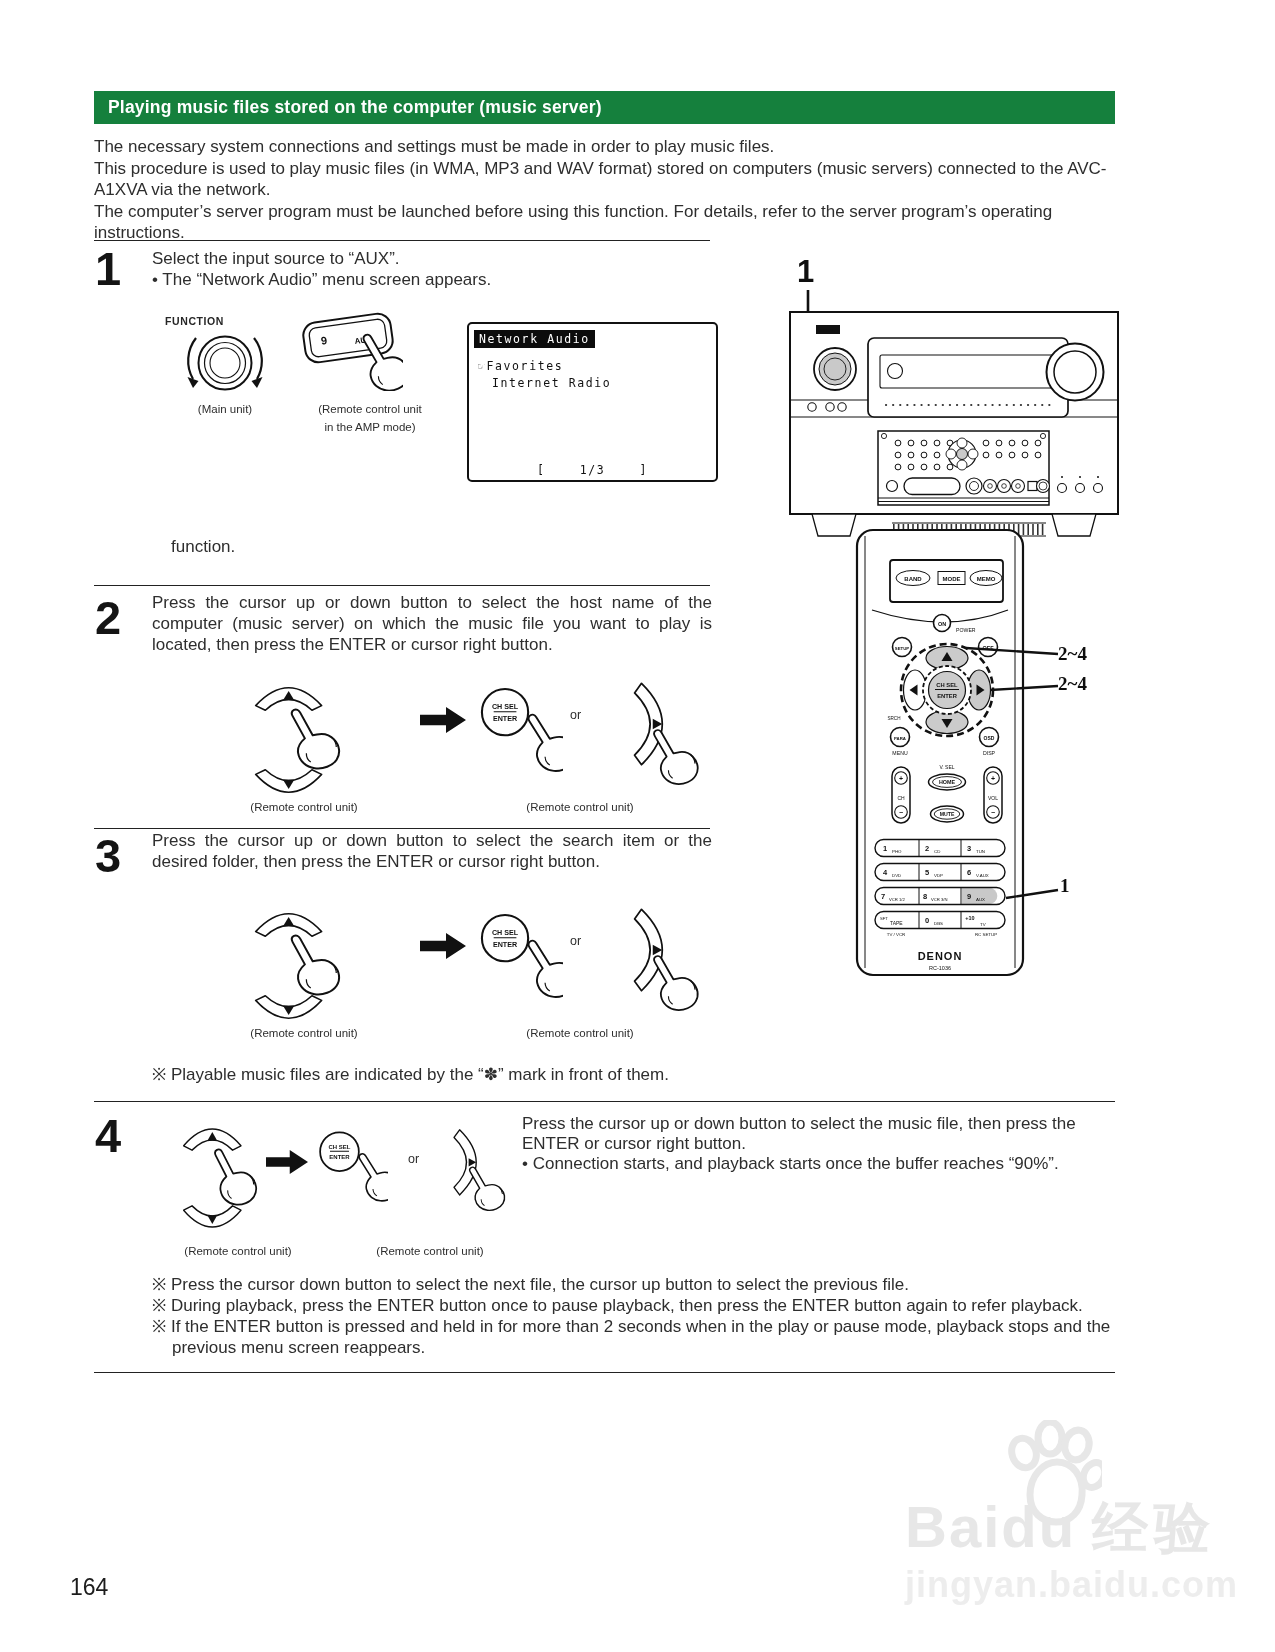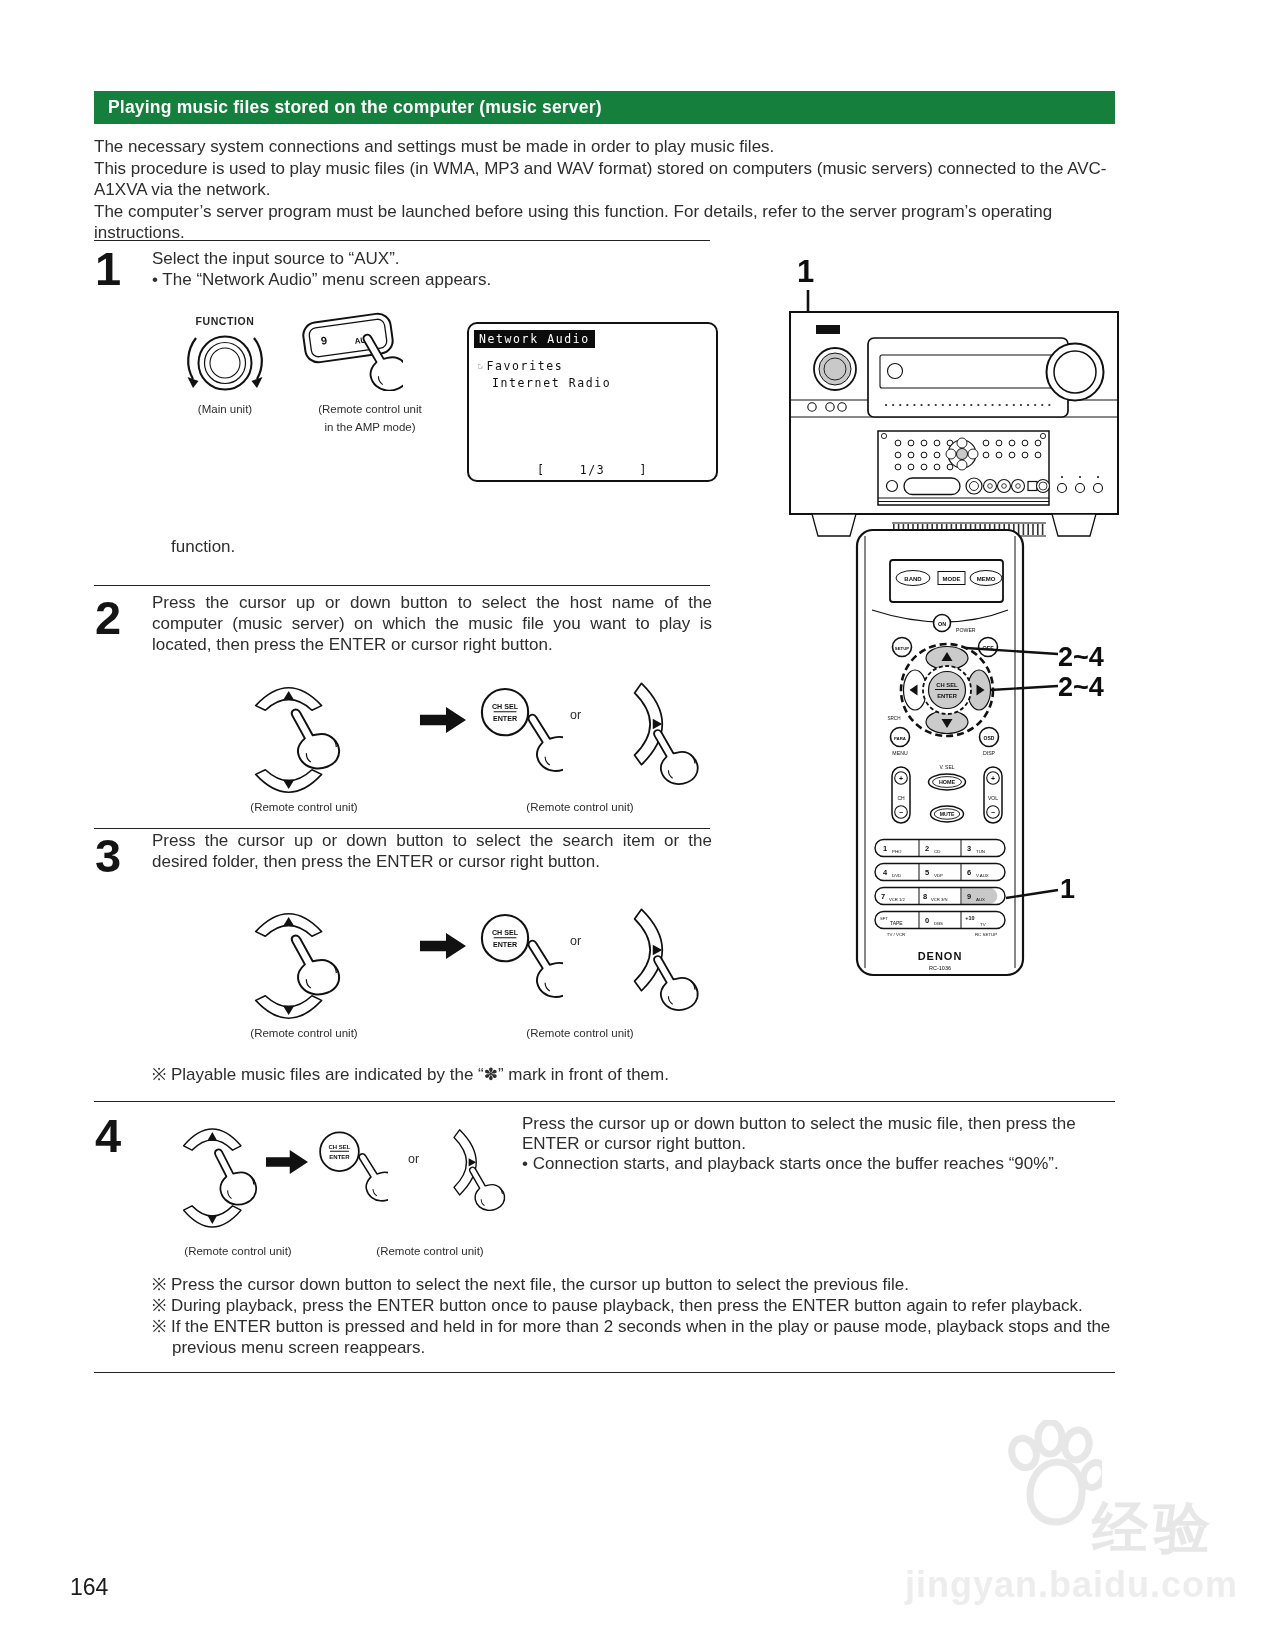--- a/index.html
+++ b/index.html
@@ -10,31 +10,31 @@
              padding-left:14px;line-height:33px;color:#fff;font-size:17.5px;font-weight:bold;letter-spacing:.2px;}
   .body-text{font-size:17px;line-height:21px;color:#2e2e2e;}
   .intro{left:94px;top:136px;width:1024px;line-height:21.5px;}
   .intro p{margin:0;}
   .rule{position:absolute;height:0;border-top:1.6px solid #222;}
   .step-num{position:absolute;left:95px;font-size:47px;font-weight:bold;color:#141414;line-height:1;}
   .step-text{position:absolute;left:152px;width:560px;text-align:justify;}
   .caption{position:absolute;font-size:11.5px;color:#2e2e2e;text-align:center;}
   .or-label{position:absolute;font-size:12.5px;color:#2e2e2e;}
   .mono{font-family:"DejaVu Sans Mono",monospace;white-space:pre;}
-  .osd-screen{left:467px;top:322px;width:247px;height:156px;border:2.2px solid #111;border-radius:10px;background:#fff;}
+  .osd-screen{left:467px;top:322px;width:247px;height:156px;border:2.2px solid #111;border-radius:5px;background:#fff;}
   .osd-title{position:absolute;left:5px;top:6px;background:#0c0c0c;color:#fff;font-size:11.5px;letter-spacing:1.6px;padding:2px 5px;}
   .osd-item1{position:absolute;left:9px;top:35px;font-size:11.5px;letter-spacing:1.6px;color:#111;}
   .osd-item2{position:absolute;left:23px;top:52px;font-size:11.5px;letter-spacing:1.6px;color:#111;}
   .osd-pager{position:absolute;left:0;right:0;top:139px;text-align:center;font-size:11.5px;letter-spacing:1.6px;color:#111;}
   .note-hang{padding-left:20px;text-indent:-20px;}
   .note1-l1{text-align:justify;text-align-last:justify;}
   .note1-l2{padding-left:19px;}
   .callout{position:absolute;font-weight:bold;color:#0e0e0e;line-height:1;}
   .callout-lg{font-size:31px;}
-  .callout-md{font-size:27px;}
+  .callout-md{font-size:19px;font-family:Liberation Serif, serif;}
   svg text{font-family:"Liberation Sans",sans-serif;fill:#111;}
   .watermark{color:#e7e7e7;font-weight:bold;line-height:1;}
   .wm-main{font-size:58px;letter-spacing:2px;}
   .wm-cn{font-size:56px;letter-spacing:6px;}
   .wm-url{font-size:36px;color:#ededed;letter-spacing:1px;}
   .page-num{position:absolute;left:70px;top:1574px;font-size:23px;color:#1c1c1c;}
 </style>
 </head>
 <body>
 
@@ -85,21 +85,21 @@
   <div class="rule" style="left:94px;top:828px;width:616px;"></div>
   <div class="rule" style="left:94px;top:1101px;width:1021px;"></div>
   <div class="rule" style="left:94px;top:1372px;width:1021px;"></div>
 
   <div class="step-num" style="top:245px;">1</div>
   <div class="step-text body-text" style="top:248px;text-align:left;">
     <div>Select the input source to “AUX”.</div>
     <div>• The “Network Audio” menu screen appears.</div>
   </div>
 
-  <div class="abs" style="left:165px;top:315px;width:120px;text-align:center;font-size:10.5px;font-weight:bold;letter-spacing:.6px;">FUNCTION</div>
+  <div class="abs" style="left:165px;top:315px;width:120px;font-size:10.5px;font-weight:bold;letter-spacing:.6px;">FUNCTION</div>
   <svg class="abs" style="left:180px;top:326px;" width="90" height="80" viewBox="0 0 90 80">
     <circle cx="45" cy="37" r="26.5" fill="#fff" stroke="#111" stroke-width="2"></circle>
     <circle cx="45" cy="37" r="20.5" fill="#fff" stroke="#111" stroke-width="1.2"></circle>
     <circle cx="45" cy="37" r="15" fill="#fff" stroke="#111" stroke-width="1.1"></circle>
     <path d="M16,12 A37,37 0 0 0 13,53" fill="none" stroke="#111" stroke-width="2.2"></path>
     <polygon points="13,62 7.5,51 18.5,55" fill="#111"></polygon>
     <path d="M74,12 A37,37 0 0 1 77,53" fill="none" stroke="#111" stroke-width="2.2"></path>
     <polygon points="77,62 71.5,55 82.5,51" fill="#111"></polygon>
   </svg>
   <div class="caption" style="left:165px;top:403px;width:120px;">(Main unit)</div>
@@ -457,18 +457,19 @@
 
   <svg class="abs" style="left:1002px;top:1420px;" width="100" height="110" viewBox="0 0 100 110">
     <g fill="#fff" stroke="#e7e7e7" stroke-width="7">
       <ellipse cx="22" cy="33" rx="12" ry="15" transform="rotate(-18 22 33)"></ellipse>
       <ellipse cx="48" cy="18" rx="12" ry="16"></ellipse>
       <ellipse cx="75" cy="25" rx="12" ry="15" transform="rotate(14 75 25)"></ellipse>
       <ellipse cx="92" cy="55" rx="10" ry="13" transform="rotate(28 92 55)"></ellipse>
       <path d="M28,75 C28,55 42,42 55,42 C70,42 82,56 80,75 C79,92 68,102 54,102 C40,102 28,92 28,75 Z"></path>
     </g>
   </svg>
+  <div class="abs watermark wm-main" style="left:905px;top:1498px;">Baidu</div>
   <div class="abs watermark wm-cn" style="left:1092px;top:1500px;">经验</div>
   <div class="abs watermark wm-url" style="left:905px;top:1567px;">jingyan.baidu.com</div>
 
   <div class="page-num">164</div>
 
 </div>
 
 </body></html>

